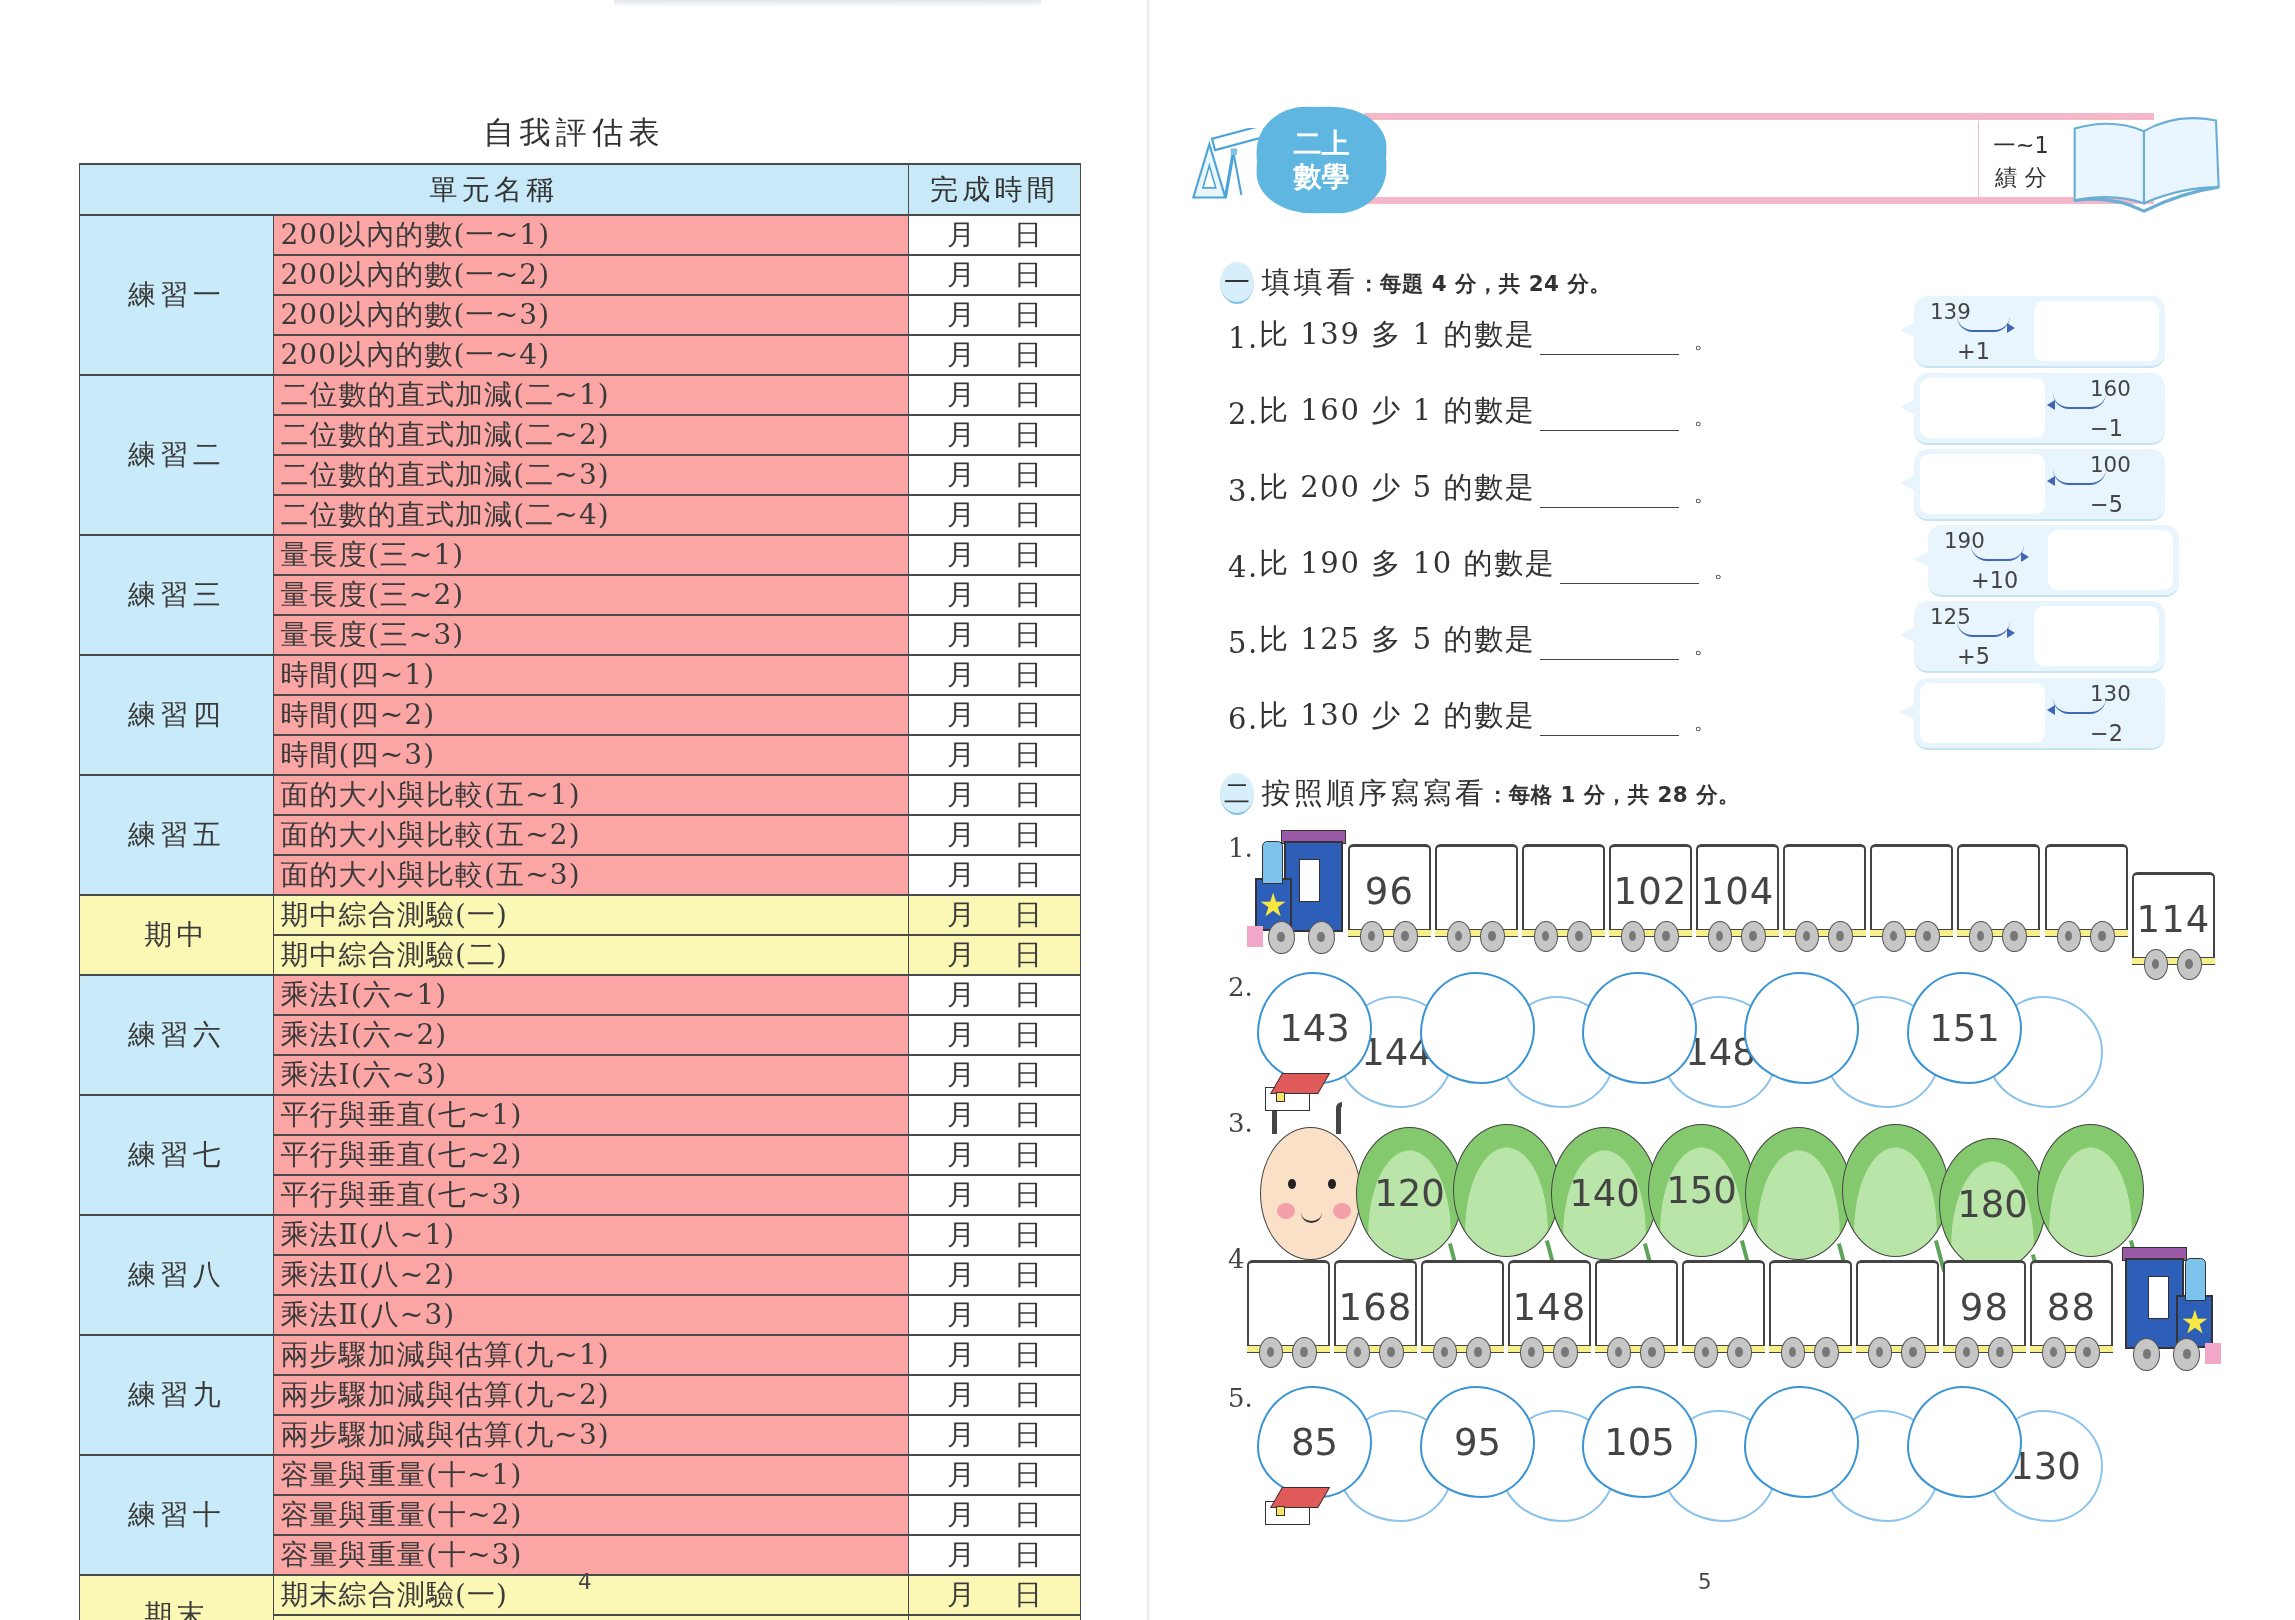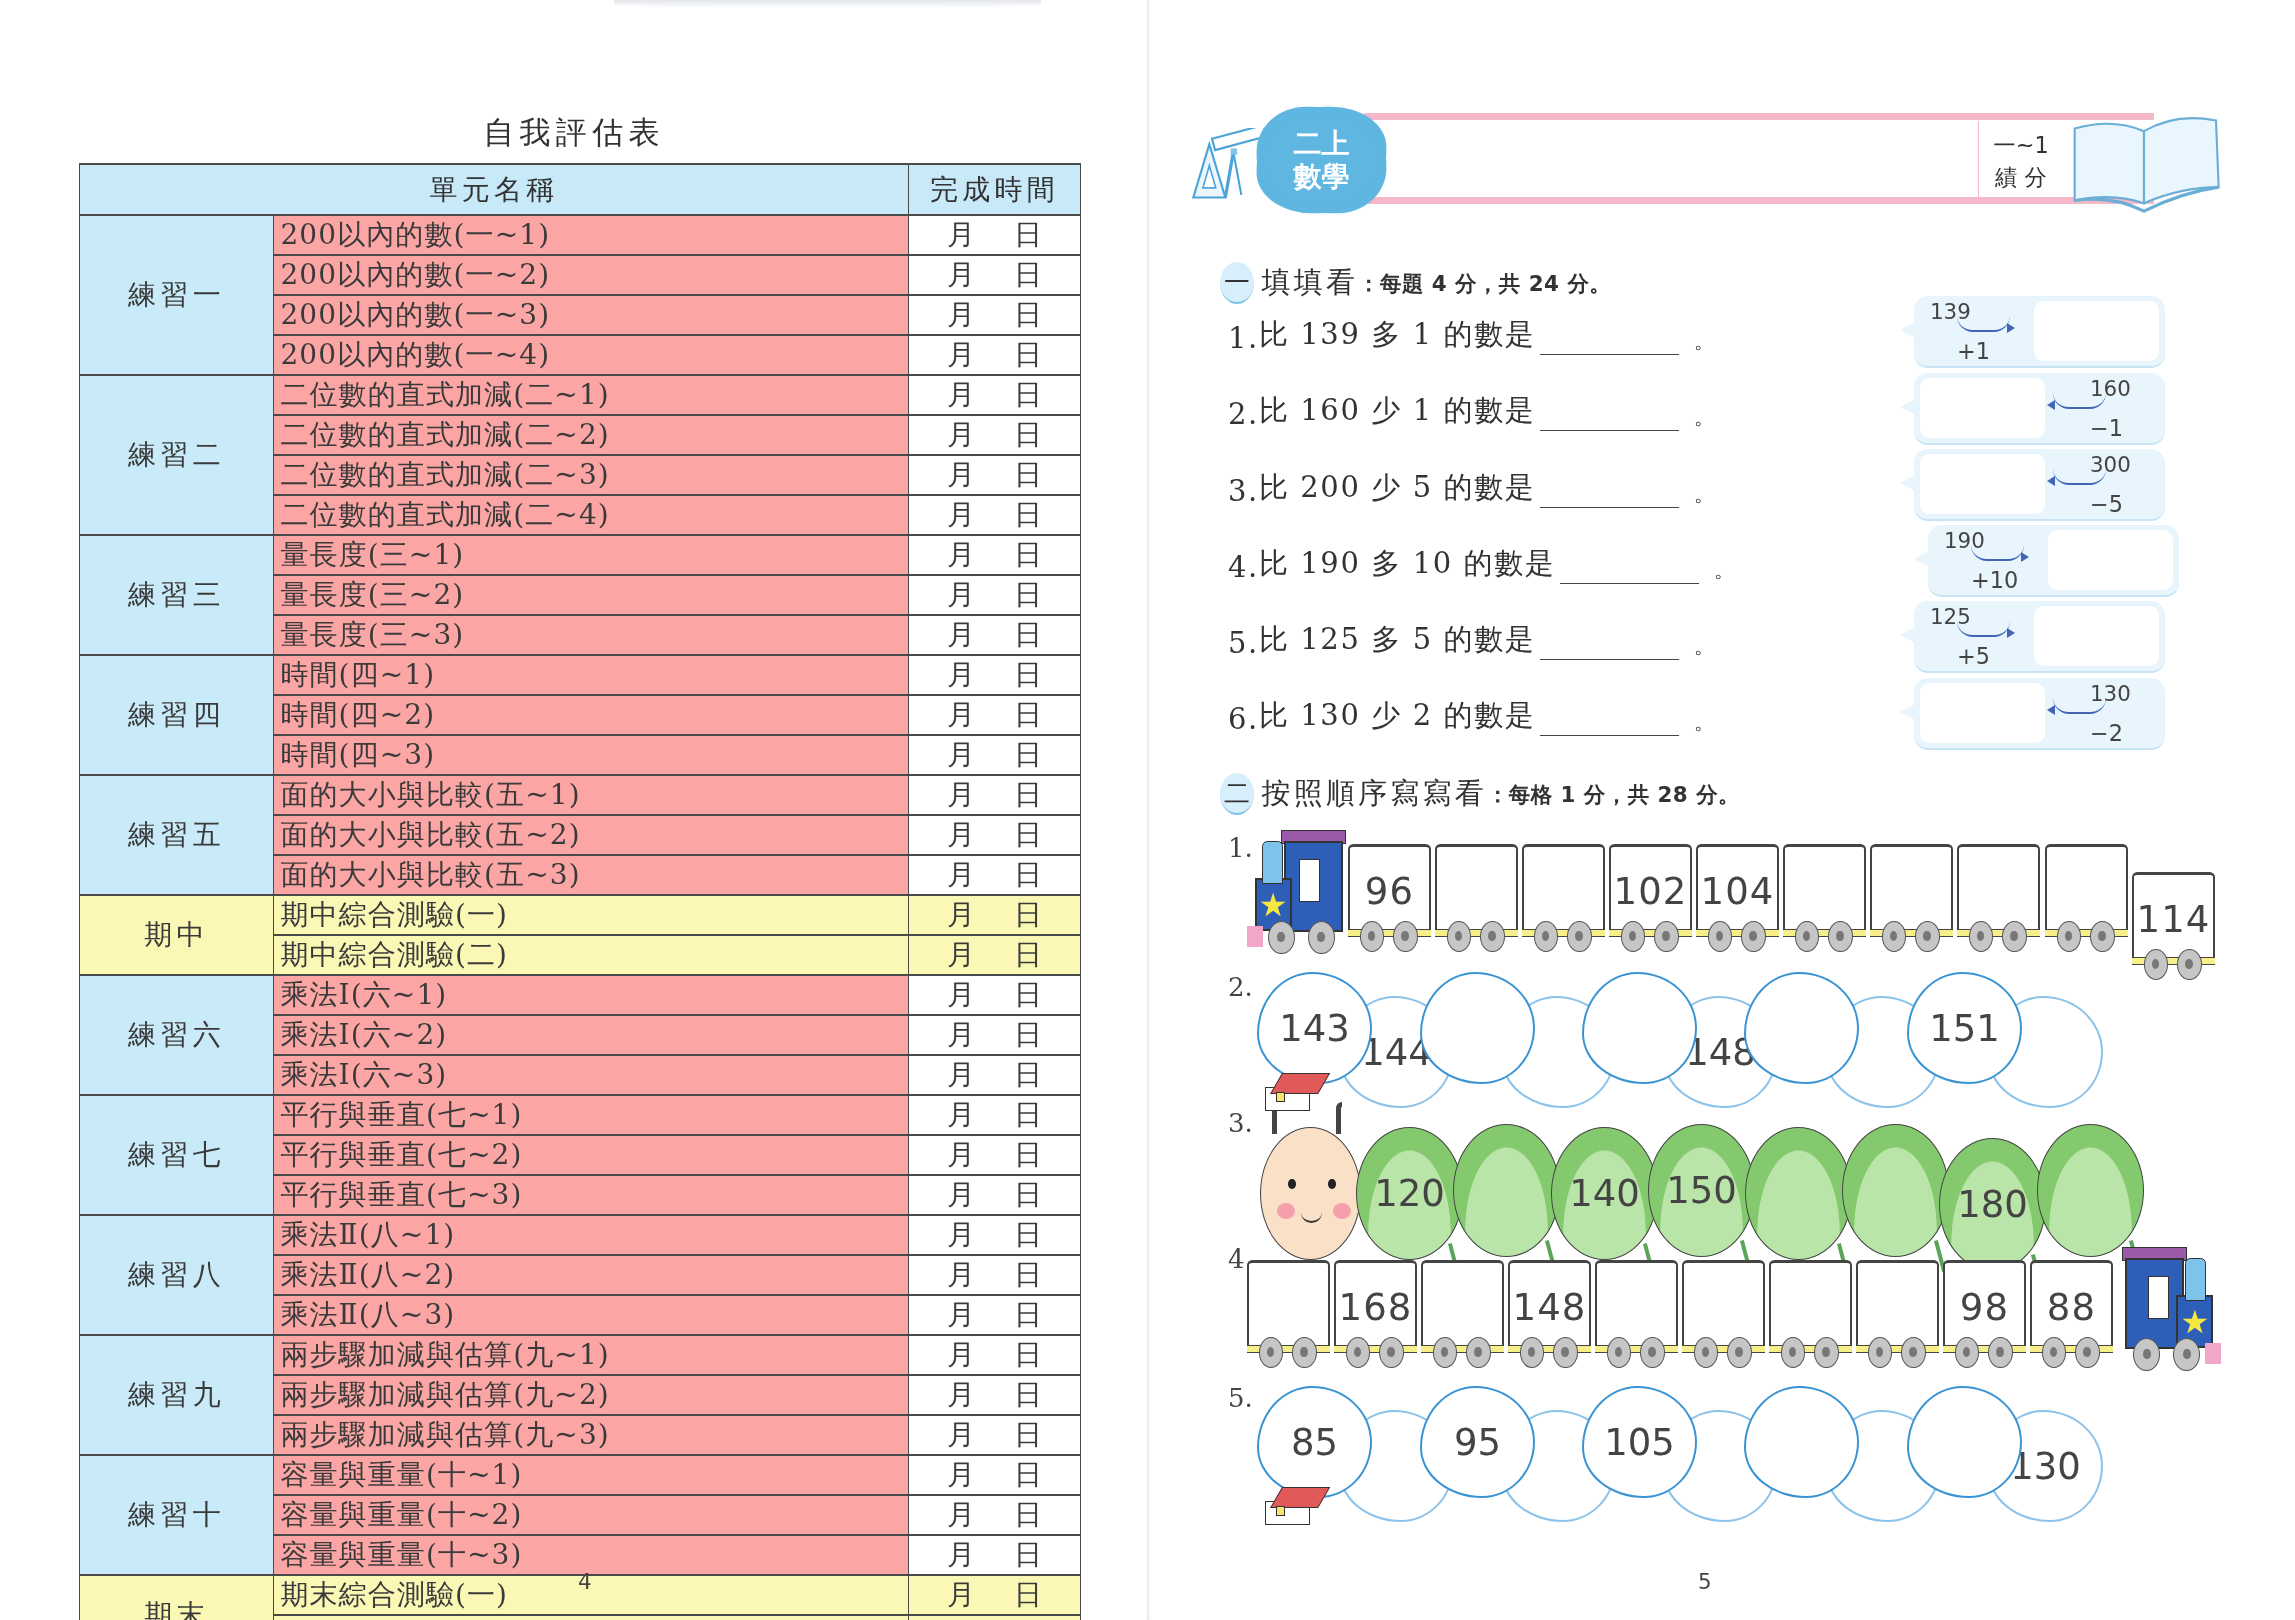--- a/index.html
+++ b/index.html
@@ -343,21 +343,21 @@
         <span class="op" style="left:176px;top:42px">−1</span>
       </div>
       <div class="q" style="top: 468px;">
         <span>3.</span>
         <span>比 200 少 5 的數是</span>
         <span class="blank"></span>
         <span class="dot">。</span>
       </div>
       <div class="hint" style="left: 1914px; top: 449px;">
         <div class="box" style="left:6.4px"></div>
-        <span class="num" style="left:176px;top:3.2px">300</span>
+        <span class="num" style="left:176px;top:3.2px">100</span>
         <div class="arc" style="left:139px;top:20px"></div>
         <div class="arrowhead" style="left:133px;top:27px;border-right:8.5px solid #4266b6"></div>
         <span class="op" style="left:176px;top:42px">−5</span>
       </div>
       <div class="q" style="top: 544px;">
         <span>4.</span>
         <span>比 190 多 10 的數是</span>
         <span class="blank"></span>
         <span class="dot">。</span>
       </div>

